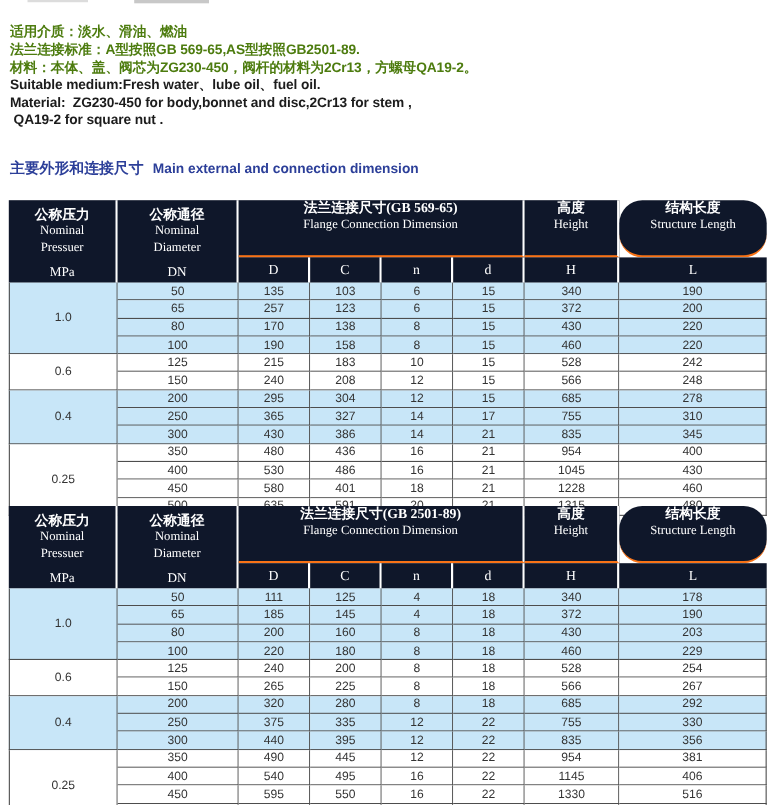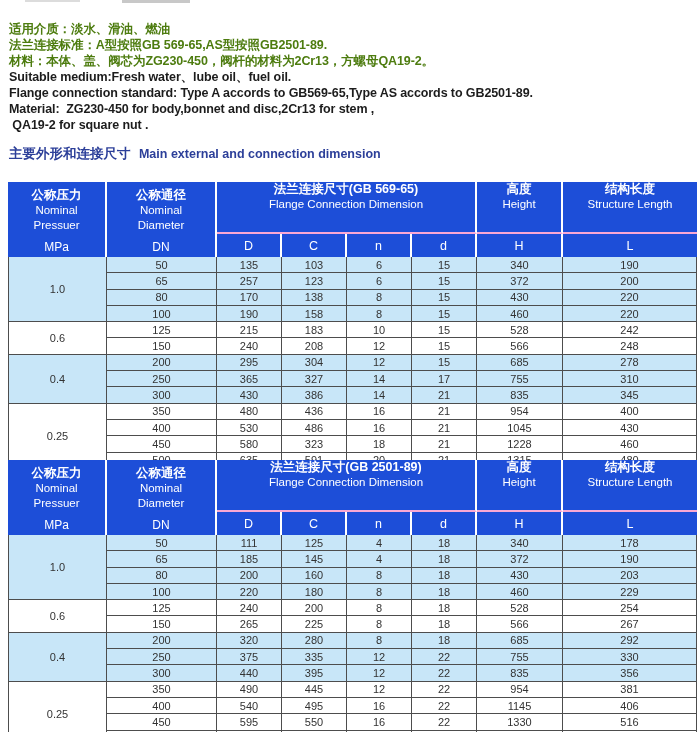--- a/index.html
+++ b/index.html
@@ -25,26 +25,26 @@
 
   
   table.dim-table {
     position:absolute; left:8px; width:689px;
     border-collapse:separate; border-spacing:0; table-layout:fixed;
   }
   #table-gb569  { top:182px; }
   #table-gb2501 { top:460px; }
 
   thead th {
-    background:#1d4ed8; color:#ffffff; font-weight:normal;
-    padding:0; margin:0;
+    background:#0f172a; color:#ffffff; font-weight:normal;
+    padding:0; margin:0;font-family:Liberation Serif, serif;
   }
   tr.hr1 th { border-right:2px solid #ffffff; vertical-align:top; }
-  tr.hr1 th:last-child { border-right:none; }
-  th.h-flange, th.h-height, th.h-length { border-bottom:2px solid #f9a8d4; height:50px; vertical-align:middle;text-align:center; }
+  tr.hr1 th:last-child { border-right:none;border-radius:21px; }
+  th.h-flange, th.h-height, th.h-length { border-bottom:2px solid #f97316; height:50px; vertical-align:middle;text-align:center; }
   th.h-p, th.h-dn { vertical-align:top; }
   th .pad { padding-top:6px; }
   th .zh { font-size:12.5px; font-weight:bold; line-height:15px; }
   th .en { font-size:11.5px; font-weight:normal; line-height:15px; }
   th .unit { font-size:12px; font-weight:normal; line-height:15px; margin-top:7px; }
   tr.hr2 th {
     border-right:2px solid #ffffff; height:23px; vertical-align:middle;
     font-size:12.5px; text-align:center;
   }
   tr.hr2 th:last-child { border-right:none; }
@@ -62,21 +62,20 @@
 <body>
 
 <div class="artifact a1"></div>
 <div class="artifact a2"></div>
 
 <div class="intro">
   <div class="zh-line">适用介质：淡水、滑油、燃油</div>
   <div class="zh-line">法兰连接标准：A型按照GB 569-65,AS型按照GB2501-89.</div>
   <div class="zh-line">材料：本体、盖、阀芯为ZG230-450，阀杆的材料为2Cr13，方螺母QA19-2。</div>
   <div class="en-line">Suitable medium:Fresh water、lube oil、fuel oil.</div>
-  <div class="en-line">Flange connection standard: Type A accords to GB569-65,Type AS accords to GB2501-89.</div>
   <div class="en-line">Material:  ZG230-450 for body,bonnet and disc,2Cr13 for stem ,</div>
   <div class="en-line"> QA19-2 for square nut .</div>
 </div>
 
 <div class="section-title">
   <span class="zh">主要外形和连接尺寸</span>
   <span class="en">Main external and connection  dimension</span>
 </div>
 
 <table class="dim-table" id="table-gb569">
@@ -226,21 +225,21 @@
         <td>530</td>
         <td>486</td>
         <td>16</td>
         <td>21</td>
         <td>1045</td>
         <td>430</td>
       </tr>
       <tr class="grp-white">
         <td>450</td>
         <td>580</td>
-        <td>323</td>
+        <td>401</td>
         <td>18</td>
         <td>21</td>
         <td>1228</td>
         <td>460</td>
       </tr>
       <tr class="grp-white">
         <td>500</td>
         <td>635</td>
         <td>591</td>
         <td>20</td>

